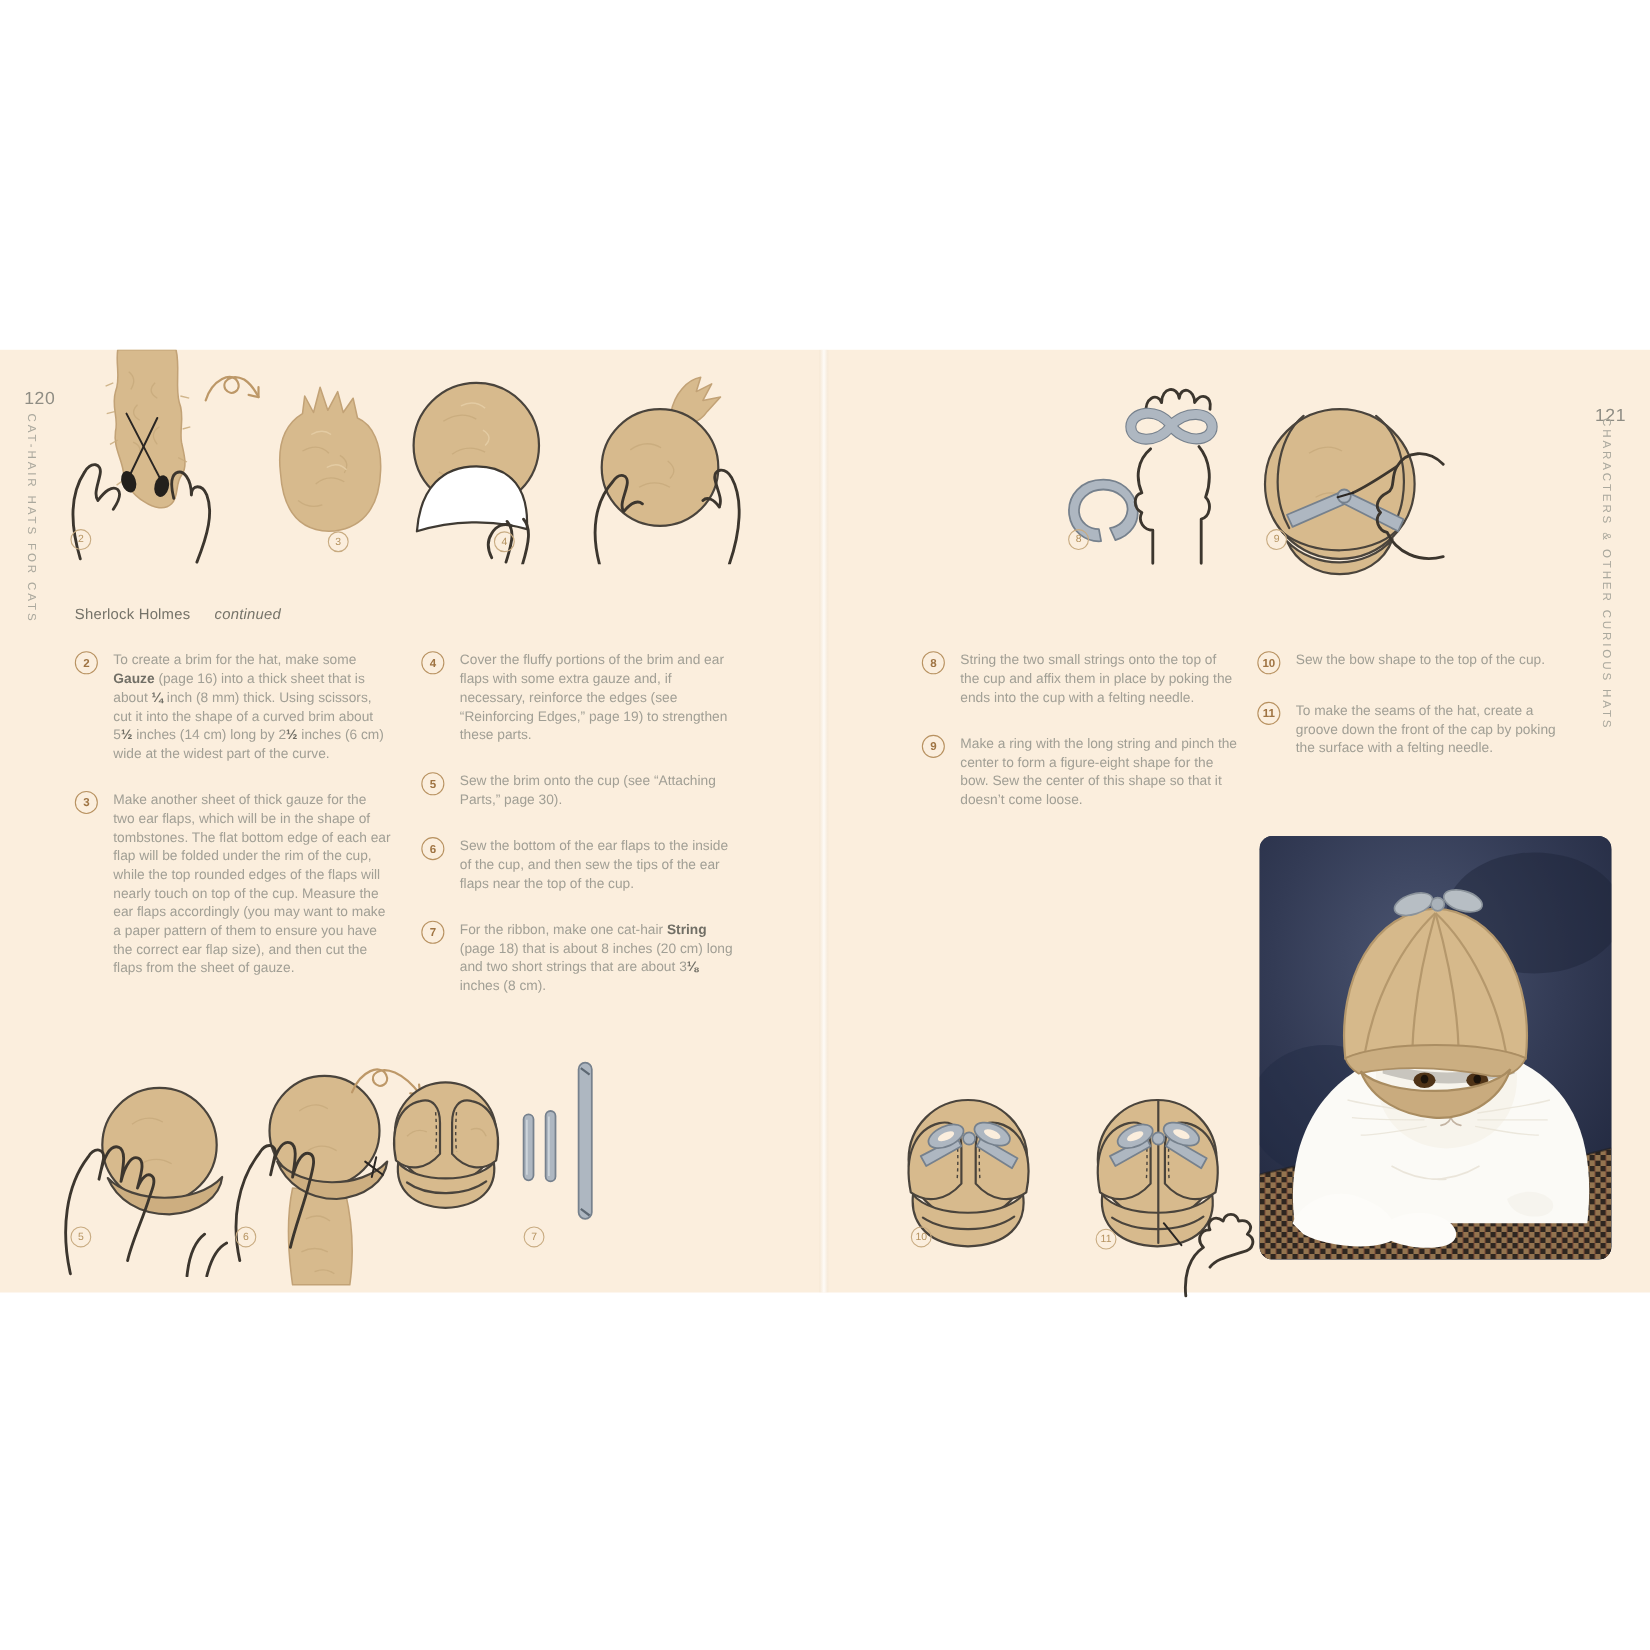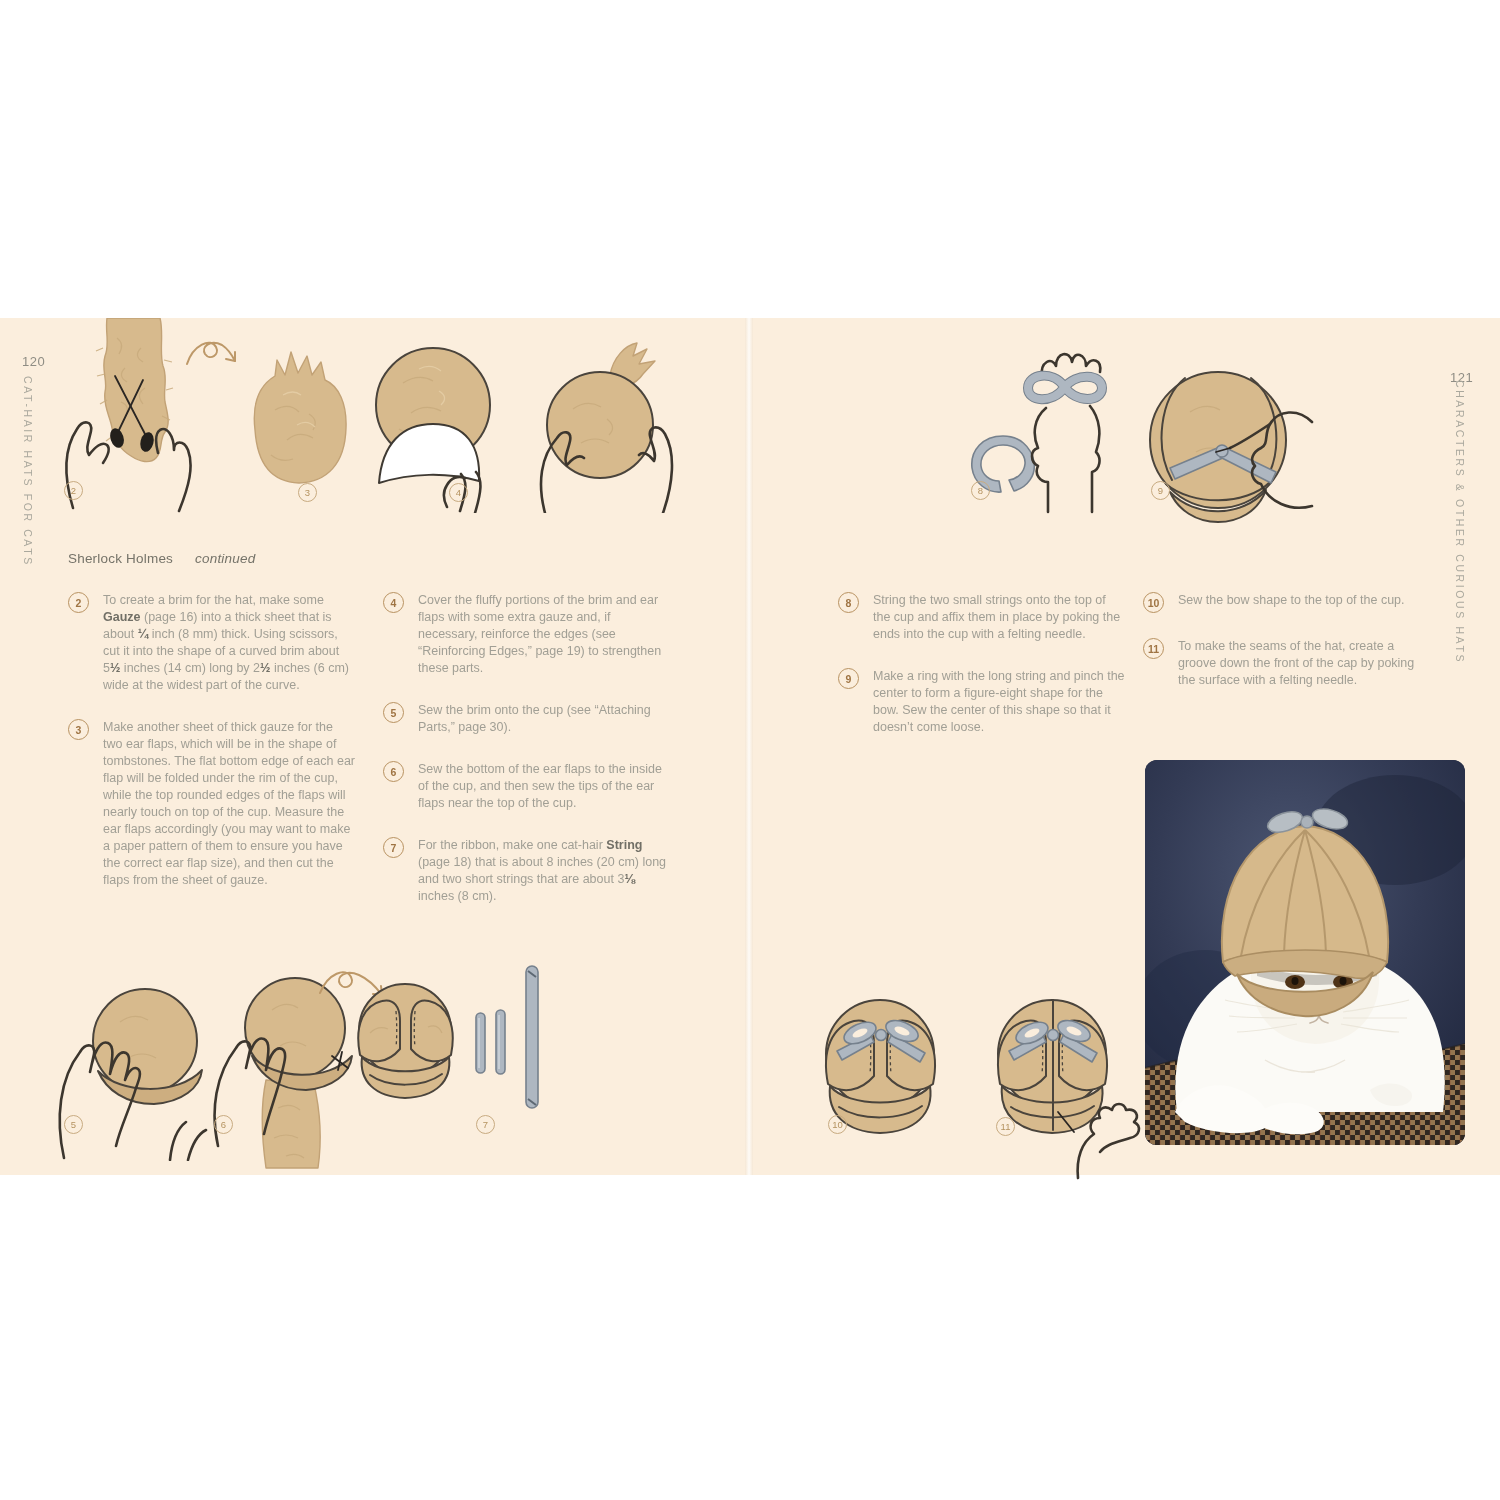--- a/index.html
+++ b/index.html
@@ -16,21 +16,21 @@
     --string-gray:#aeb7c1;
     --string-dark:#76818d;
     --photo-navy:#2c3449;
   }
   *{margin:0;padding:0;box-sizing:border-box;}
   html,body{width:1500px;height:1500px;background:var(--page-bg);
     font-family:"Liberation Sans", sans-serif; overflow:hidden;}
   .spread{position:absolute;left:0;top:318px;width:1500px;height:857px;background:var(--paper);}
   .gutter{position:absolute;left:745px;top:0;width:8px;height:857px;
     background:linear-gradient(90deg, rgba(160,130,90,0.06), rgba(255,255,255,0.75) 50%, rgba(160,130,90,0.06));}
-  .folio{position:absolute;font-size:13px;color:#8f8d84;letter-spacing:0.5px;}
+  .folio{position:absolute;font-size:16px;color:#8f8d84;letter-spacing:0.5px;}
   .runhead{position:absolute;writing-mode:vertical-rl;font-size:10.5px;letter-spacing:2.6px;
     color:#aaa89d;white-space:nowrap;}
   .heading{position:absolute;font-size:13.5px;color:var(--heading);letter-spacing:0.2px;}
   .heading .cont{font-style:italic;margin-left:22px;}
   .col{position:absolute;width:305px;}
   .step{display:flex;margin-bottom:25px;}
   .step-circle{flex:none;width:21px;height:21px;border:1.3px solid var(--circle-brown);
     border-radius:50%;display:flex;align-items:center;justify-content:center;
     font-size:10.5px;font-weight:bold;color:var(--num-brown);margin-top:0px;}
   .step-text{margin-left:14px;width:252px;font-size:12.5px;line-height:17px;color:var(--ink);}

